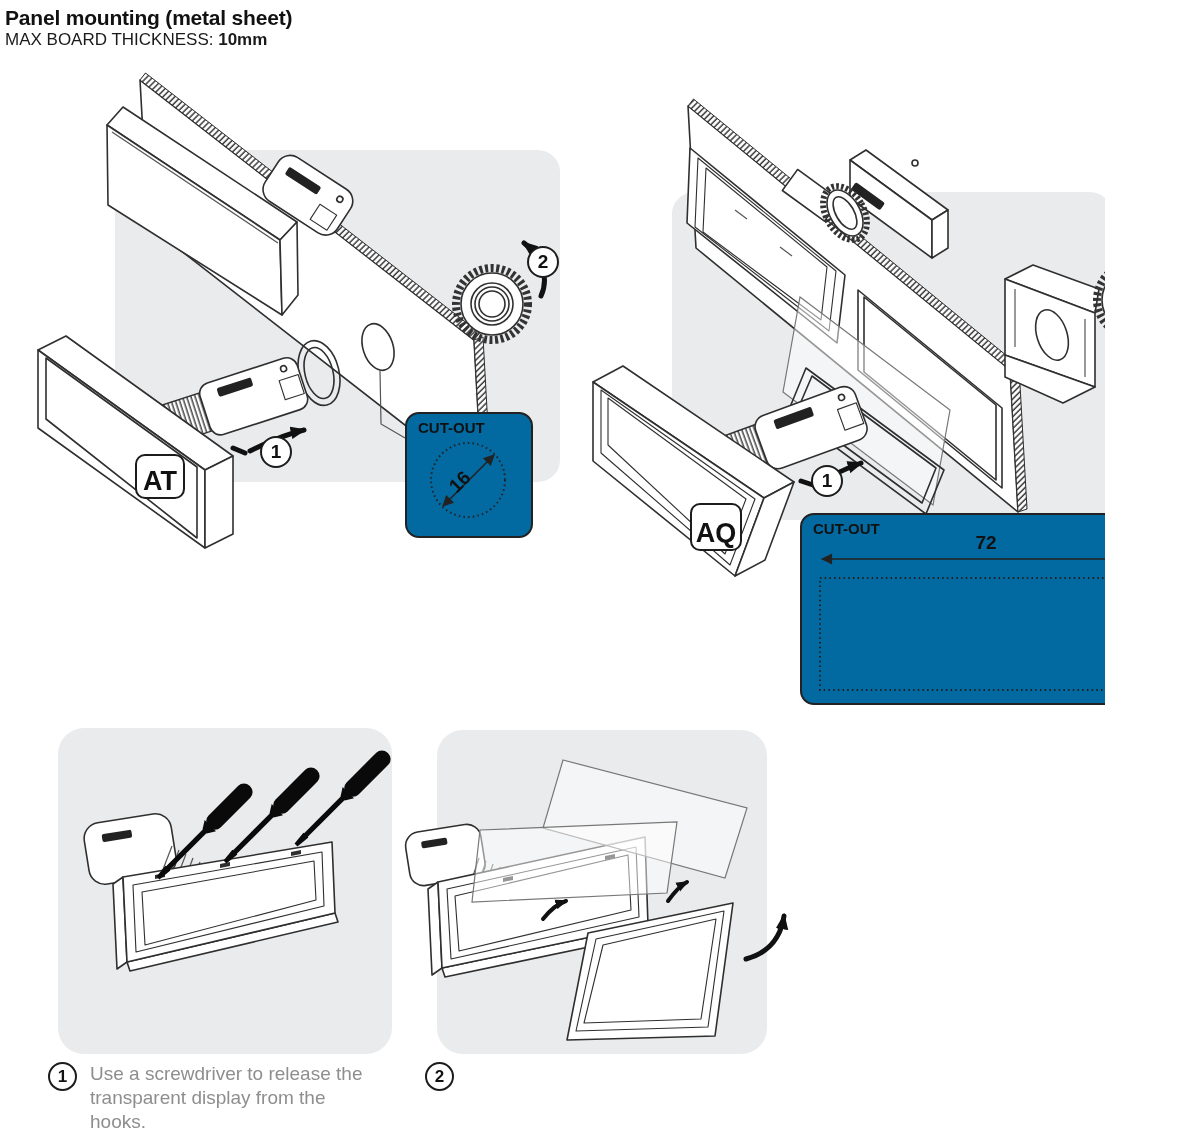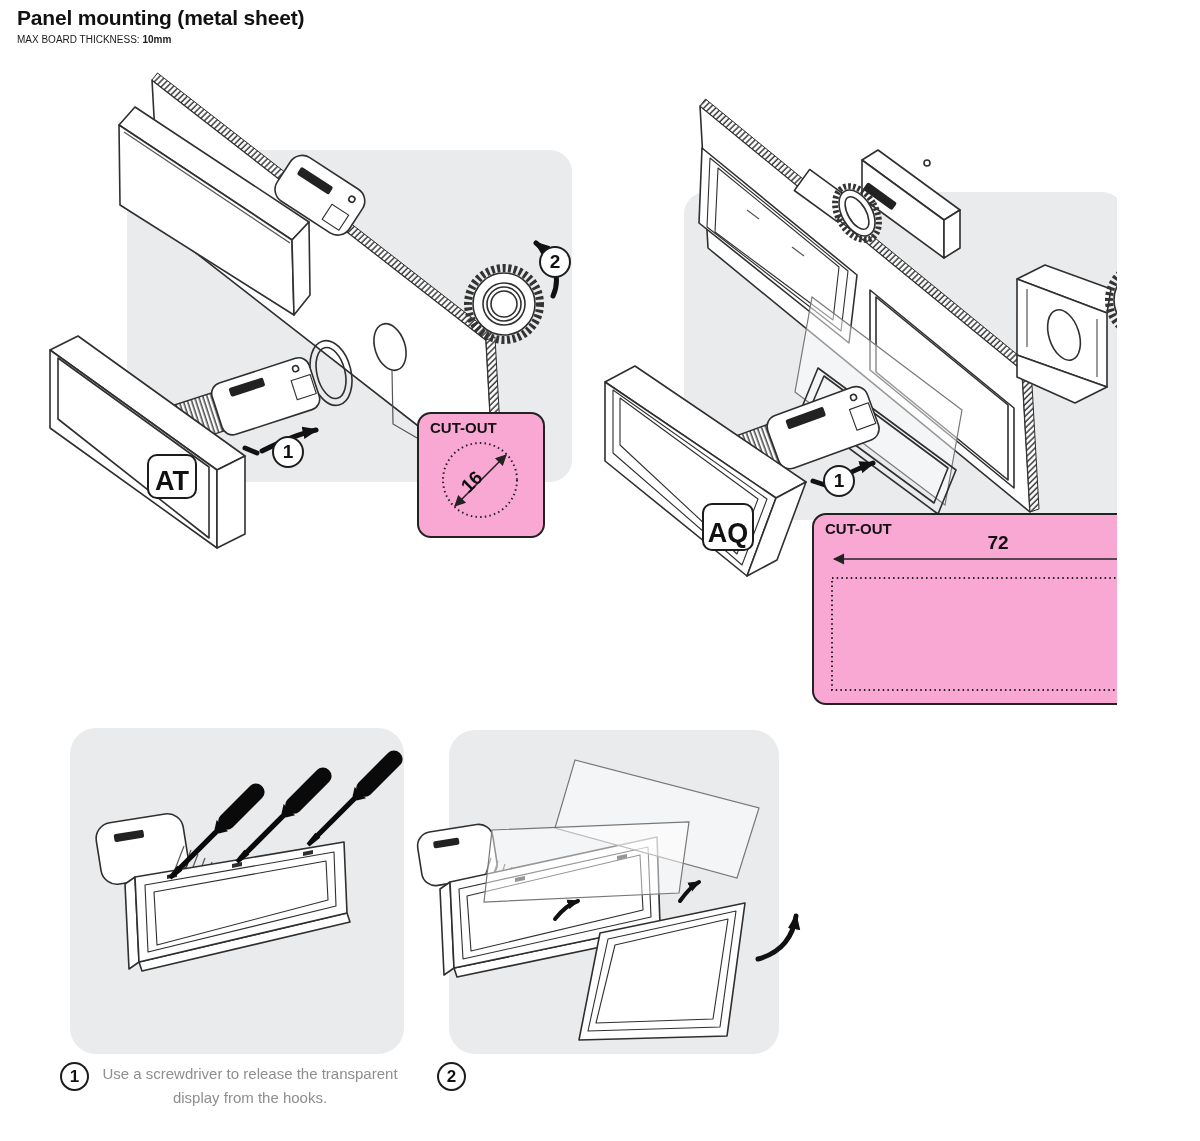--- a/index.html
+++ b/index.html
@@ -1,21 +1,21 @@
 <!DOCTYPE html>
 <html><head>
 <meta charset="utf-8">
 <style>
   html,body{margin:0;padding:0;background:#fff;}
   .canvas{position:relative;width:1105px;height:1141px;background:#fff;overflow:hidden;
-          font-family:"Liberation Sans",sans-serif;color:#111;margin-left:12px;}
+          font-family:"Liberation Sans",sans-serif;color:#111;}
   .abs{position:absolute;}
   
   .h-title{font-size:21px;font-weight:bold;letter-spacing:-0.2px;color:#111;}
-  .spec{font-size:10px;line-height:19px;color:#1a1a1a;}
+  .spec{font-size:17px;line-height:19px;color:#1a1a1a;}
   .spec b{font-weight:bold;}
   
   svg{display:block;overflow:visible;}
   .ln{fill:#ffffff;stroke:#2f2f2f;stroke-width:1.6;stroke-linejoin:round;}
   .ln1{fill:#ffffff;stroke:#2f2f2f;stroke-width:1.1;stroke-linejoin:round;}
   .nf{fill:none;stroke:#2f2f2f;stroke-width:1.6;stroke-linejoin:round;}
   .thin{fill:none;stroke:#555;stroke-width:1.2;}
   .film{fill:#ffffff;fill-opacity:0.5;stroke:#777;stroke-width:1.2;}
   .blk{fill:#0a0a0a;stroke:none;}
   .arrow{fill:none;stroke:#111;stroke-width:5;stroke-linecap:round;}
@@ -24,27 +24,27 @@
   .dotted{fill:none;stroke:#222;stroke-width:2;stroke-dasharray:1.5 3.2;}
   .gray-rect{fill:#e9ebec;stroke:none;}
   
   .badge{position:absolute;width:32px;height:32px;border:2.5px solid #1c1c1c;border-radius:50%;
          background:#fff;display:flex;align-items:center;justify-content:center;
          font-size:19px;font-weight:bold;color:#111;z-index:6;box-sizing:border-box;}
   .badge.small{width:29px;height:29px;border-width:2px;font-size:17px;}
   .model-tag{position:absolute;border:2.5px solid #1c1c1c;border-radius:10px;background:#fff;
          display:flex;align-items:flex-end;justify-content:center;font-weight:bold;color:#111;
          z-index:6;box-sizing:border-box;}
-  .cutout-card{position:absolute;background:#f9a8d4;border:2.5px solid #222;border-radius:14px;
+  .cutout-card{position:absolute;background:#0369a1;border:2.5px solid #222;border-radius:14px;
          z-index:5;box-sizing:border-box;}
   .cutout-title{position:absolute;left:11px;top:5px;font-size:15px;font-weight:bold;color:#111;}
   .dim-num{font-family:"Liberation Sans",sans-serif;font-size:19px;font-weight:bold;fill:#111;}
   
   .caption{position:absolute;display:flex;gap:13px;align-items:flex-start;}
-  .caption .txt{width:296px;font-size:15px;line-height:24px;color:#8e8e8e;text-align:center;}
+  .caption .txt{width:296px;font-size:19px;line-height:24px;color:#8e8e8e;}
   .sec-title{font-size:21px;font-weight:bold;color:#111;}
 </style>
 </head>
 <body>
 
 <div class="canvas">
 
   <svg width="0" height="0" style="position:absolute">
     <defs>
       <pattern id="pat-hatch" patternUnits="userSpaceOnUse" width="4.2" height="4.2" patternTransform="rotate(45)">

